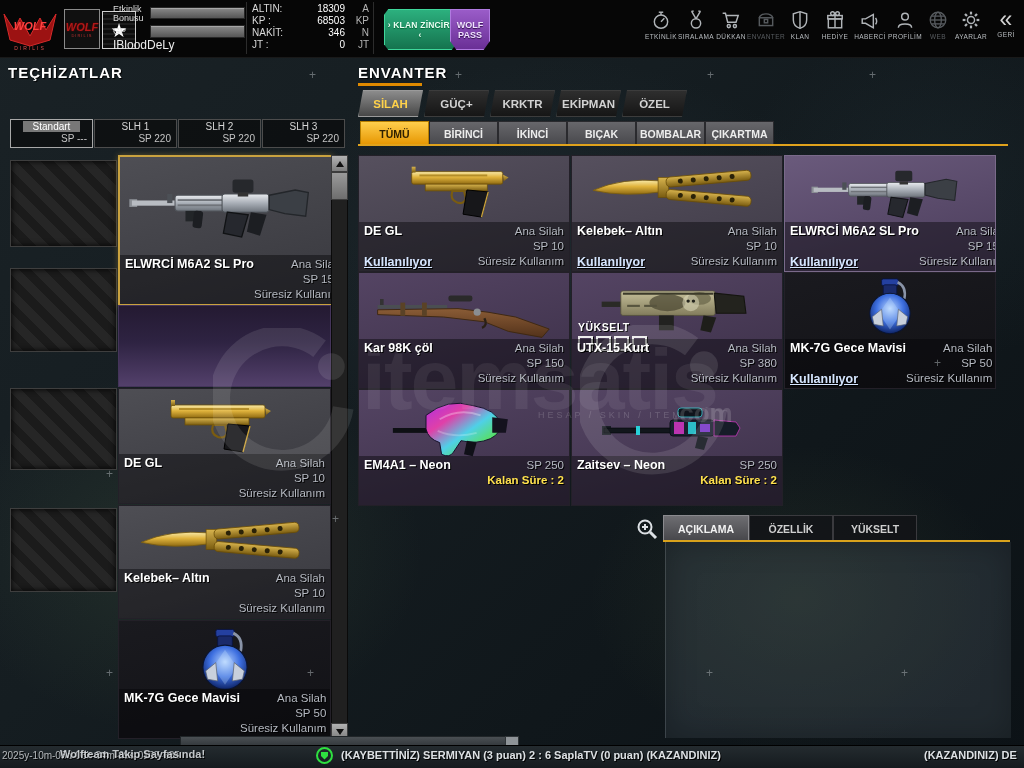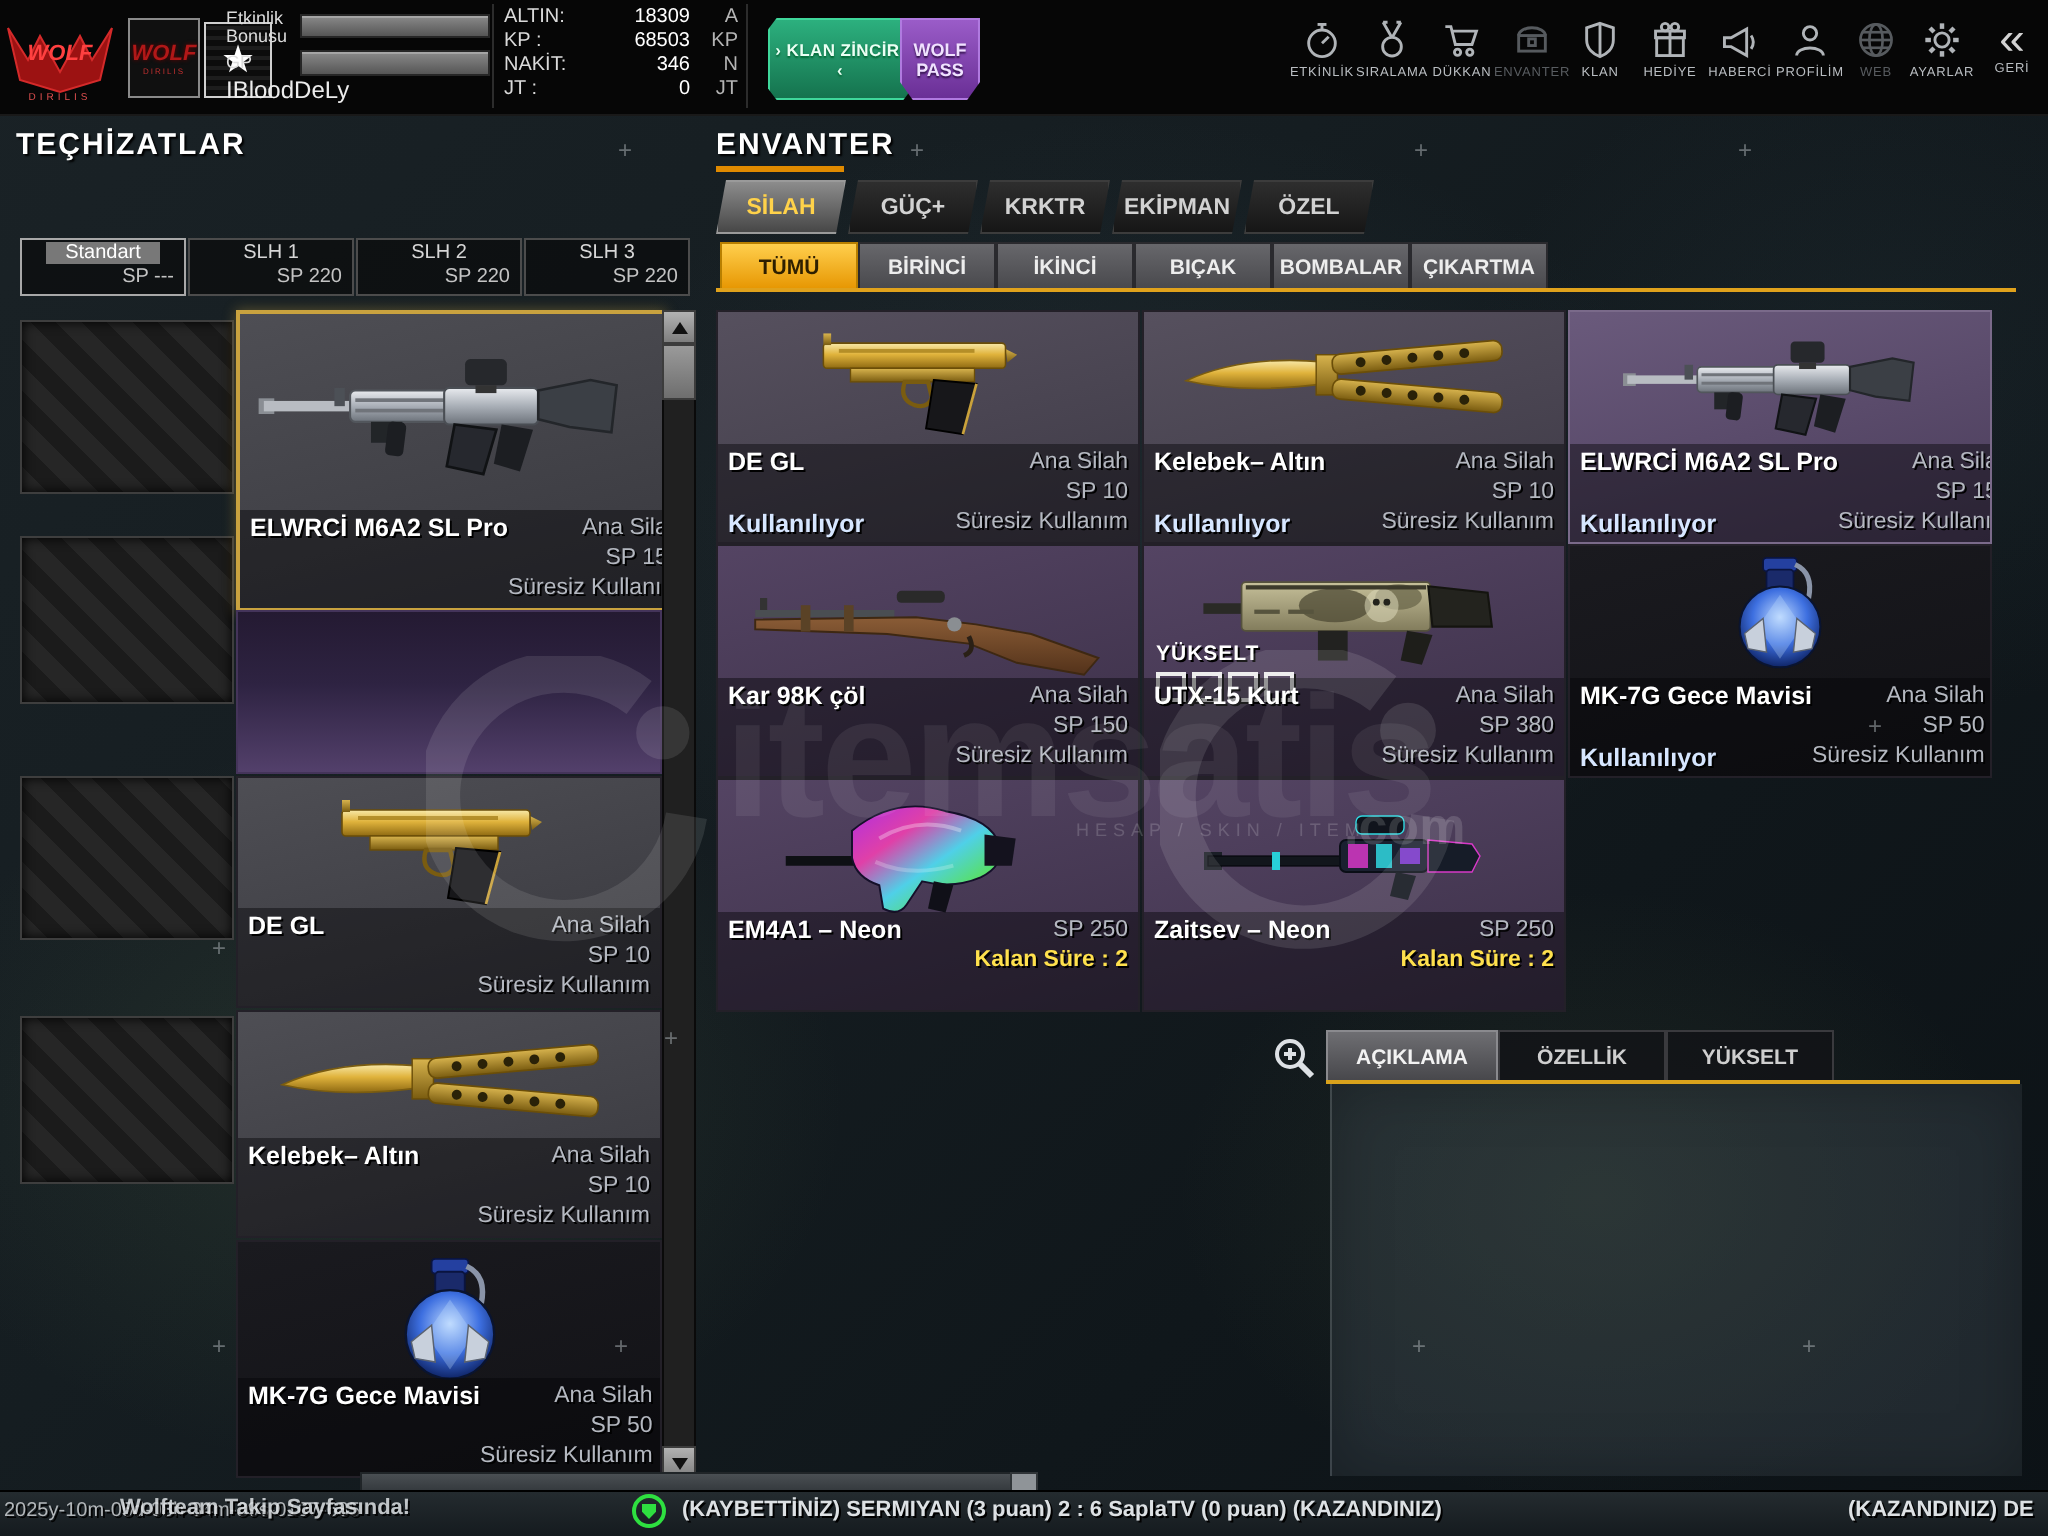--- a/index.html
+++ b/index.html
@@ -53,21 +53,21 @@
   .card-gray{background:linear-gradient(165deg,#56505e,#3e3a46);}
   .card-gray2{background:linear-gradient(165deg,#4e4e54,#38383e);}
   .card-purple{background:linear-gradient(165deg,#544463,#3c3048);}
   .card-purple-light{background:linear-gradient(165deg,#6a5a7c,#4a3c5a);border-color:#7a6a8a;}
   .card-dark{background:linear-gradient(165deg,#1a1a1f,#121216);}
   .card-empty-purple{background:linear-gradient(180deg,#241a32 0%,#2e2342 45%,#53406b 100%);border:1px solid #44345a;}
   .card.selected{border:2px solid #c9a23f;box-shadow:0 0 6px rgba(201,162,63,.4);}
   .band{position:absolute;left:0;right:0;bottom:0;height:49px;background:rgba(4,4,7,.44);display:flex;justify-content:space-between;padding:2px 5px;box-sizing:border-box;}
   .band .bleft{display:flex;flex-direction:column;justify-content:space-between;}
   .iname{color:#fff;font-size:12.5px;font-weight:bold;text-shadow:1px 1px 0 #000;white-space:nowrap;}
-  .istatus{color:#d6e6ff;font-size:12.5px;font-weight:bold;text-shadow:1px 1px 0 #000;}
+  .istatus{color:#d6e6ff;font-size:12.5px;font-weight:bold;text-shadow:1px 1px 0 #000;text-decoration:underline;}
   .bright{display:flex;flex-direction:column;justify-content:flex-start;text-align:right;color:#b4b8c0;font-size:11.5px;line-height:15px;text-shadow:1px 1px 0 #000;white-space:nowrap;}
   .bright .yellow{color:#ffe14d;font-weight:bold;}
   .wpn{position:absolute;left:50%;transform:translateX(-50%);}
   .upg{position:absolute;left:6px;top:48px;}
   .upg .ulabel{color:#fff;font-size:10.5px;font-weight:bold;text-shadow:1px 1px 0 #000;letter-spacing:.5px;}
   .upg .usquares{display:flex;gap:3px;margin-top:3px;}
   .upg .usq{width:11px;height:11px;border:2px solid #ececec;box-shadow:1px 1px 0 #000;}
   
   .main-tab{top:90px;height:25px;width:63px;display:flex;align-items:center;justify-content:center;font-size:11.5px;font-weight:bold;color:#d2d2d2;background:linear-gradient(#2e2e2e,#161616);border:1px solid #3c3c3c;clip-path:polygon(5px 0,100% 0,calc(100% - 5px) 100%,0 100%);}
   .main-tab.active{background:linear-gradient(#8c8c8c,#474747);color:#ffd24a;border-color:#9a9a9a;}

